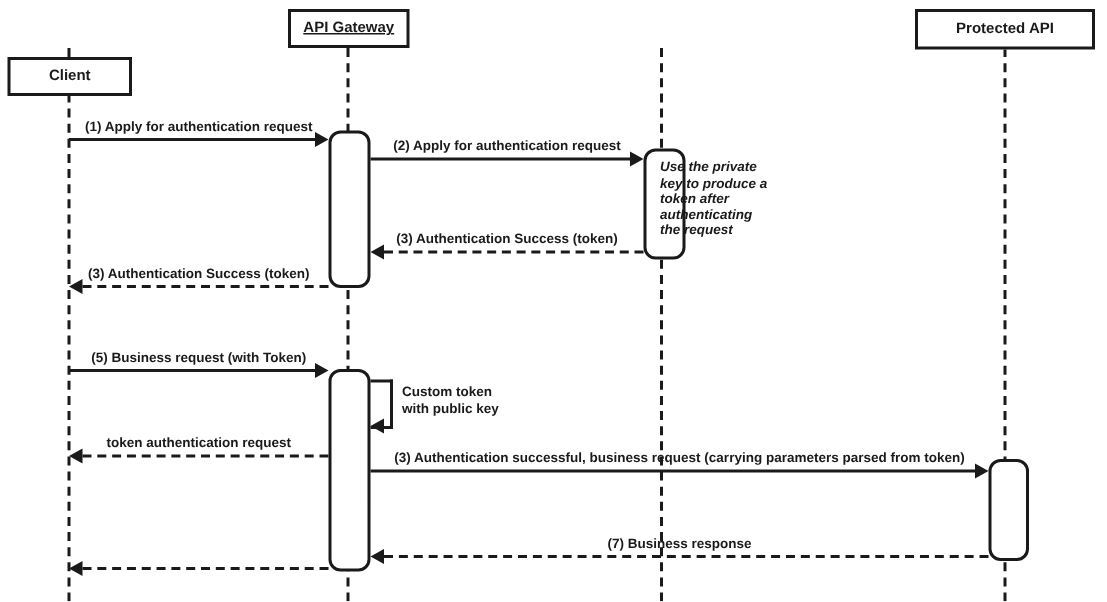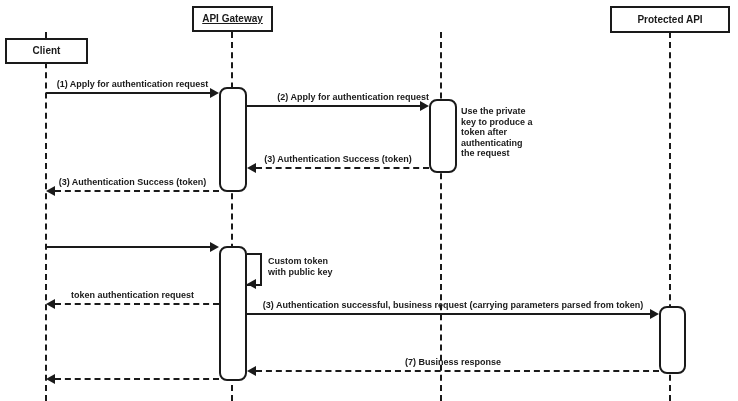--- a/index.html
+++ b/index.html
@@ -60,38 +60,39 @@
 
   <div class="activation" style="left:219px; top:87px;  width:28px; height:105px;"></div>
   <div class="activation" style="left:429px; top:99px;  width:28px; height:74px;"></div>
   <div class="activation" style="left:219px; top:246px; width:28px; height:135px;"></div>
   <div class="activation" style="left:659px; top:306px; width:27px; height:68px;"></div>
 
   <div class="msg-label" style="left:46px; top:79px; width:173px;">(1) Apply for authentication request</div>
   <div class="line-solid" style="left:46px; top:92px; width:165px;"></div>
   <div class="arrow-right" style="left:210px; top:88px;"></div>
 
-  <div class="msg-label" style="left:247px; top:92px; width:182px;text-align:right;">(2) Apply for authentication request</div>
+  <div class="msg-label" style="left:247px; top:92px; width:182px;">(2) Apply for authentication request</div>
   <div class="line-solid" style="left:247px; top:105px; width:174px;"></div>
   <div class="arrow-right" style="left:420px; top:101px;"></div>
 
-  <div class="note" style="left:461px; top:106px; width:90px;">Use the private
+  <div class="note" style="left:440px; top:106px; width:90px;font-style:italic;">Use the private
 key to produce a
 token after
 authenticating
 the request</div>
 
   <div class="msg-label" style="left:247px; top:154px; width:182px;">(3) Authentication Success (token)</div>
   <div class="line-dashed" style="left:256px; top:167px; width:173px;"></div>
   <div class="arrow-left" style="left:247px; top:163px;"></div>
 
   <div class="msg-label" style="left:46px; top:177px; width:173px;">(3) Authentication Success (token)</div>
   <div class="line-dashed" style="left:55px; top:190px; width:164px;"></div>
   <div class="arrow-left" style="left:46px; top:186px;"></div>
 
+  <div class="msg-label" style="left:46px; top:233px; width:173px;">(5) Business request (with Token)</div>
   <div class="line-solid" style="left:46px; top:246px; width:165px;"></div>
   <div class="arrow-right" style="left:210px; top:242px;"></div>
 
   <div class="self-loop" style="left:247px; top:253px; width:15px; height:33px;"></div>
   <div class="arrow-left" style="left:247px; top:279px;"></div>
   <div class="note" style="left:268px; top:256px; width:90px;">Custom token
 with public key</div>
 
   <div class="msg-label" style="left:46px; top:290px; width:173px;">token authentication request</div>
   <div class="line-dashed" style="left:55px; top:303px; width:164px;"></div>

